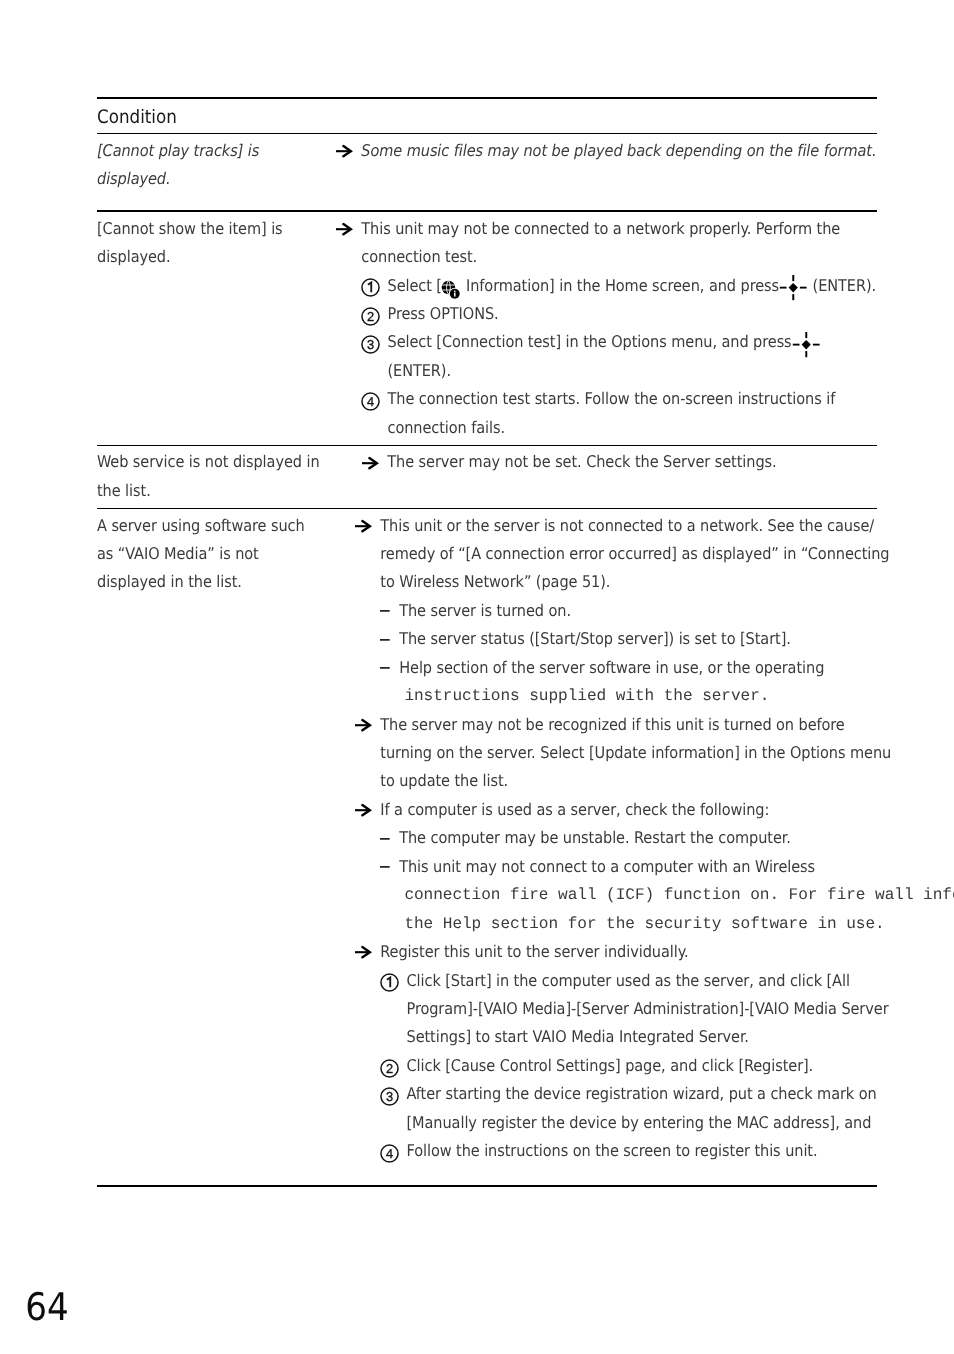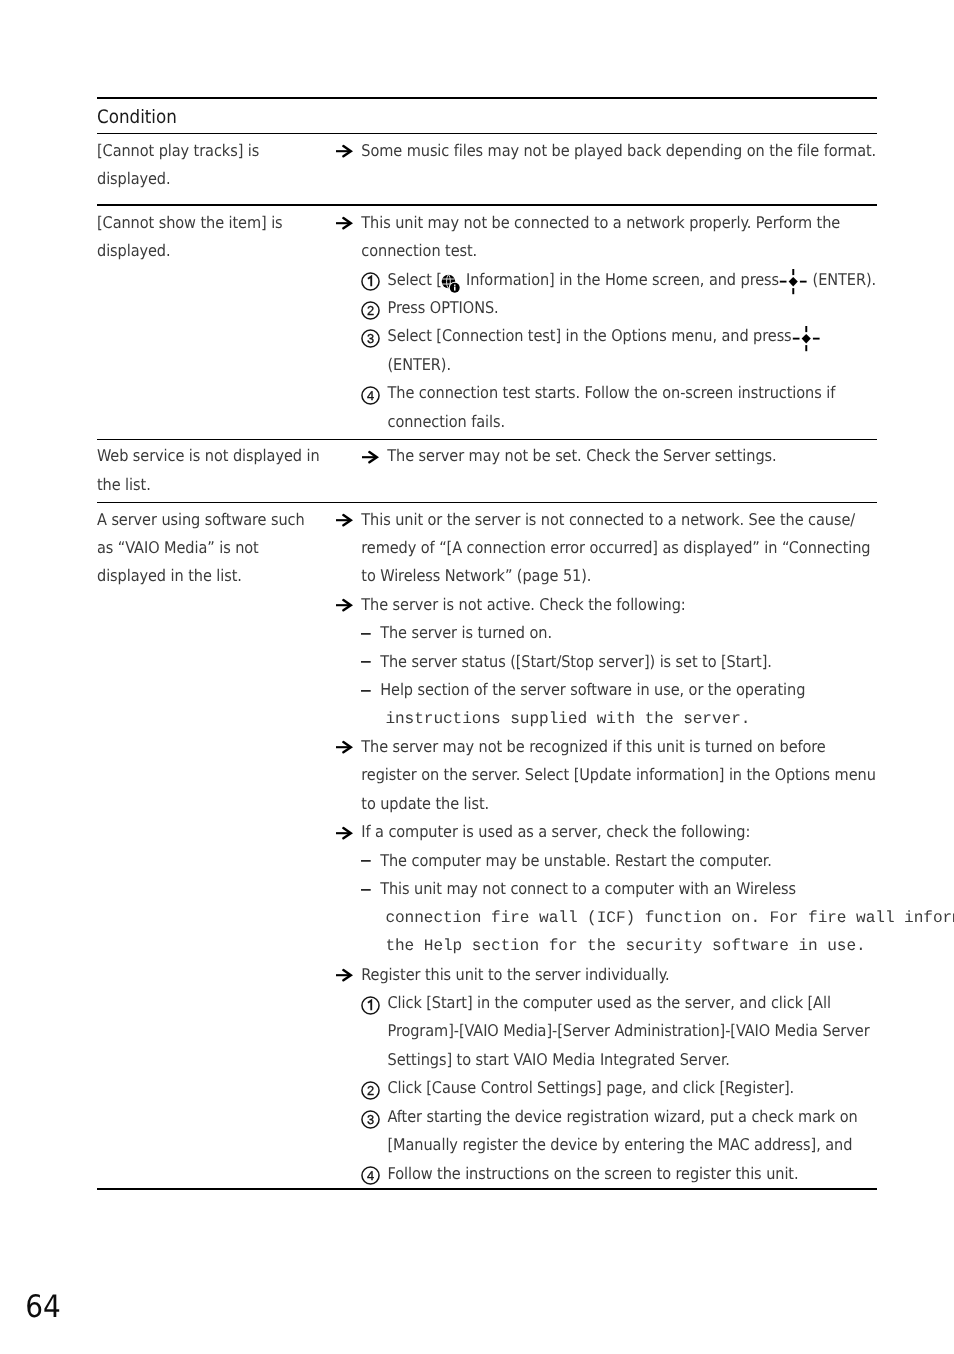--- a/index.html
+++ b/index.html
@@ -17,44 +17,44 @@
 
   
   .hdr-row{display:flex;height:33.55px;align-items:center;}
   .hdr-cell{font-size:18.6px;color:var(--heading-text,#1a1a1a);line-height:22px;position:relative;top:2.5px;
             white-space:pre;}
   .col1{width:239px;flex:0 0 239px;}
   .col2{flex:1 1 auto;min-width:0;}
 
   
   .body-row{display:flex;}
-  .body-row.r0{padding-top:2.875px;padding-bottom:10px;}
+  .body-row.r0{padding-top:2.875px;padding-bottom:16px;font-style:italic;}
   .body-row.r1{padding-top:2.525px;padding-bottom:2.525px;}
   .body-row.r2{padding-top:2.4px;padding-bottom:2.4px;gap:26px;}
-  .body-row.r3{padding-top:2.55px;padding-bottom:0;}
+  .body-row.r3{padding-top:2.55px;padding-bottom:19px;gap:19px;}
   .cond{font-size:16.15px;color:var(--body-text,#3b3b3b);letter-spacing:-0.08px;}
   .cause{font-size:16.15px;color:var(--body-text,#3b3b3b);letter-spacing:-0.08px;}
   .ln{line-height:28.45px;white-space:pre;height:28.45px;}
 
   
   .itm{position:relative;padding-left:25.3px;}
   .itm.sub{padding-left:51.5px;}
   .itm.dashit{padding-left:44.2px;}
   .itm.dashit .ln + .ln{padding-left:5.2px;font-family:Liberation Mono, monospace;}
   .mk{position:absolute;left:0;top:0;width:22px;height:28.45px;}
   .itm.sub .mk{left:25.4px;}
   .itm.dashit .mk{left:24.7px;}
   .mk svg{position:absolute;left:0;}
 
   
   .icn{display:inline-block;position:relative;vertical-align:baseline;height:12px;overflow:visible;}
   .icn svg{position:absolute;left:0;display:block;}
 
   
-  .pgnum{position:absolute;left:25.2px;top:1288.8px;font-size:31px;color:#0d0d0d;line-height:36px;}
+  .pgnum{position:absolute;left:25.2px;top:1288.8px;font-size:38px;color:#0d0d0d;line-height:36px;}
 </style>
 </head>
 <body>
 
 <div class="page">
   <div class="tbl">
     <div class="rule thick"></div>
     <div class="hdr-row">
       <div class="hdr-cell col1">Condition</div>
     </div>
@@ -189,29 +189,20 @@
           <span class="mk">
               <svg width="18" height="18" viewBox="0 0 18 18" style="top:5.2px;left:-1.5px">
                 <path d="M1.0 8.15 H14.6 V10.25 H1.0 Z" fill="#000"></path>
                 <path d="M8.4 4.1 L15.9 9.2 L8.4 14.3" fill="none" stroke="#000" stroke-width="2.45" stroke-linecap="round" stroke-linejoin="miter"></path>
               </svg>
             </span>
           <div class="ln"><span>This unit or the server is not connected to a network. See the cause/</span></div>
           <div class="ln"><span>remedy of “[A connection error occurred] as displayed” in “Connecting</span></div>
           <div class="ln"><span>to Wireless Network” (page 51).</span></div>
         </div>
-        <div class="itm">
-          <span class="mk">
-              <svg width="18" height="18" viewBox="0 0 18 18" style="top:5.2px;left:-1.5px">
-                <path d="M1.0 8.15 H14.6 V10.25 H1.0 Z" fill="#000"></path>
-                <path d="M8.4 4.1 L15.9 9.2 L8.4 14.3" fill="none" stroke="#000" stroke-width="2.45" stroke-linecap="round" stroke-linejoin="miter"></path>
-              </svg>
-            </span>
-          <div class="ln"><span>The server is not active. Check the following:</span></div>
-        </div>
         <div class="itm sub dashit">
           <span class="mk">
               <svg width="14" height="14" viewBox="0 0 14 14" style="top:13.6px">
                 <rect x="0" y="0" width="9.7" height="1.75" fill="#262626"></rect>
               </svg>
             </span>
           <div class="ln"><span>The server is turned on.</span></div>
         </div>
         <div class="itm sub dashit">
           <span class="mk">
@@ -231,21 +222,21 @@
           <div class="ln"><span>instructions supplied with the server.</span></div>
         </div>
         <div class="itm">
           <span class="mk">
               <svg width="18" height="18" viewBox="0 0 18 18" style="top:5.2px;left:-1.5px">
                 <path d="M1.0 8.15 H14.6 V10.25 H1.0 Z" fill="#000"></path>
                 <path d="M8.4 4.1 L15.9 9.2 L8.4 14.3" fill="none" stroke="#000" stroke-width="2.45" stroke-linecap="round" stroke-linejoin="miter"></path>
               </svg>
             </span>
           <div class="ln"><span>The server may not be recognized if this unit is turned on before</span></div>
-          <div class="ln"><span>register on the server. Select [Update information] in the Options menu</span></div>
+          <div class="ln"><span>turning on the server. Select [Update information] in the Options menu</span></div>
           <div class="ln"><span>to update the list.</span></div>
         </div>
         <div class="itm">
           <span class="mk">
               <svg width="18" height="18" viewBox="0 0 18 18" style="top:5.2px;left:-1.5px">
                 <path d="M1.0 8.15 H14.6 V10.25 H1.0 Z" fill="#000"></path>
                 <path d="M8.4 4.1 L15.9 9.2 L8.4 14.3" fill="none" stroke="#000" stroke-width="2.45" stroke-linecap="round" stroke-linejoin="miter"></path>
               </svg>
             </span>
           <div class="ln"><span>If a computer is used as a server, check the following:</span></div>

